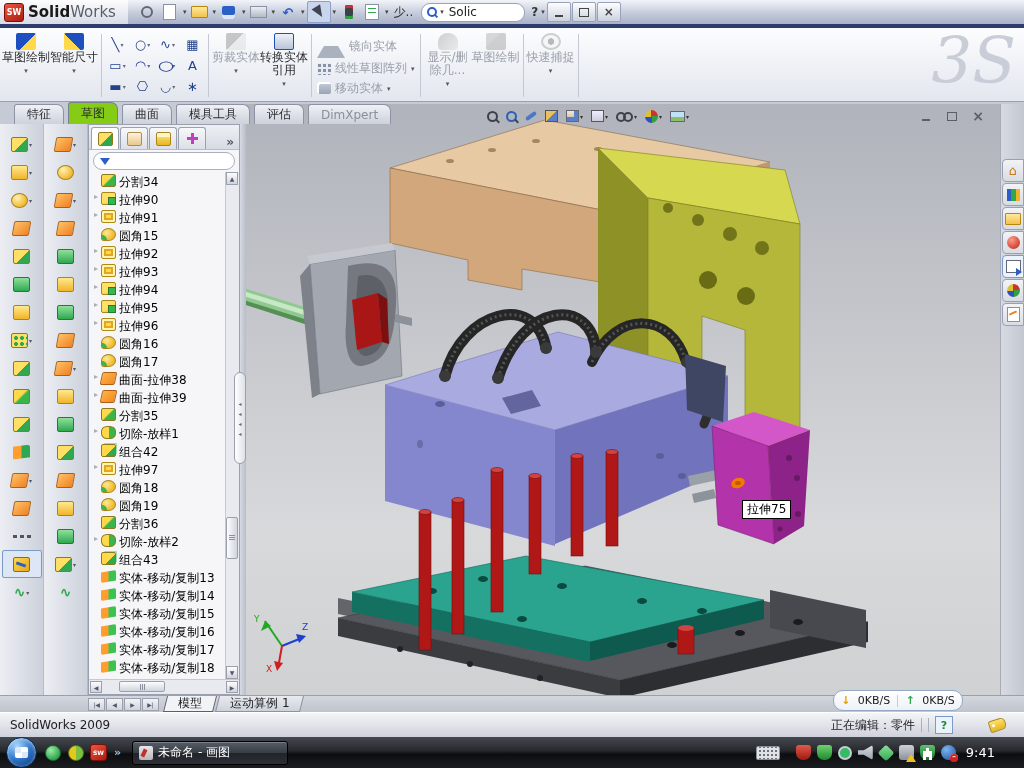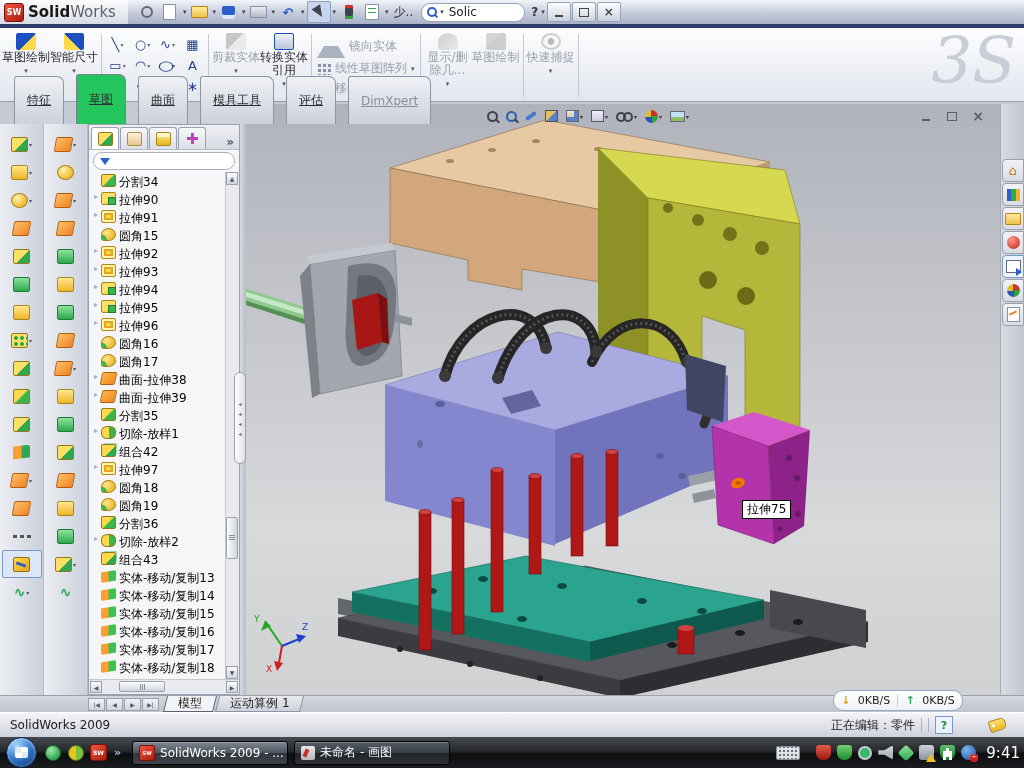--- a/index.html
+++ b/index.html
@@ -78,24 +78,24 @@
   .ent .ecaret{font-size:6px;color:#667;margin-left:1px;}
   .rb-stack{display:flex;flex-direction:column;justify-content:space-around;padding:3px 2px;z-index:1;}
   .rb-row{display:flex;align-items:center;gap:4px;color:#9aa0ab;white-space:nowrap;}
   .rb-row .ri{width:14px;height:12px;}
   .ri-mirror-entities{width:0;height:0;border-left:7px solid transparent;border-right:7px solid transparent;
                       border-bottom:12px solid #aab2c0;border-radius:0;background:none;}
   .ri-linear-sketch-pattern{background:radial-gradient(circle,#8893a8 1.6px,transparent 2px) 0 0/5px 5px,#e8ecf2;}
   .ri-move-entities{background:linear-gradient(#c8cfdb,#9aa4b5);box-shadow:inset 2px 2px 0 #fff;}
   
   .cmtabs{position:absolute;left:0;top:102px;width:500px;height:22px;display:flex;align-items:flex-end;padding-left:14px;z-index:3;}
-  .cmtab{height:19px;padding:14px 12px;display:flex;align-items:center;margin-right:12px;color:#2e2e33;
+  .cmtab{height:19px;padding:0 12px;display:flex;align-items:center;margin-right:4px;color:#2e2e33;
          border:1px solid #8d93a4;border-bottom:none;border-radius:3px 7px 0 0;
-         background:linear-gradient(#eff1f5,#ccd1db);text-decoration:underline;}
-  .cmtab.active{background:#22c55e;height:21px;border-color:#7a8092;}
+         background:linear-gradient(#eff1f5,#ccd1db);}
+  .cmtab.active{background:#84cc16;height:21px;border-color:#7a8092;}
   .cmtab.muted{color:#8a8f9a;}
   
   .lt{position:absolute;top:124px;width:44px;height:571px;background:linear-gradient(90deg,#eceef3,#ccd1db);
       border-right:1px solid #b4bac6;box-sizing:border-box;display:flex;flex-direction:column;align-items:center;padding-top:6px;}
   .lt1{left:0;} .lt2{left:44px;}
   .lt-btn{width:40px;height:28px;display:flex;align-items:center;justify-content:center;gap:1px;flex:none;box-sizing:border-box;}
   .lt-btn.pressed{background:#dce6f5;border:1px solid #7a9ac8;border-radius:2px;}
   .lt-caret{font-size:6px;color:#556;}
   .bi{width:17px;height:15px;border-radius:2px;flex:none;box-sizing:border-box;}
   .bi-yg{background:linear-gradient(135deg,#ffe066 55%,#2fa84f 55%);border:1px solid #94791c;}
@@ -274,21 +274,21 @@
   .t-gear{border-radius:50%;border:2px solid #c8ccd4;background:#3b6;width:14px;height:14px;}
   .t-volume{background:linear-gradient(#d8dce2,#9aa0aa);clip-path:polygon(0 35%,40% 35%,100% 0,100% 100%,40% 65%,0 65%);}
   .t-sync{background:linear-gradient(135deg,#8fe09a,#2fa84f);transform:rotate(45deg);width:12px;height:12px;margin:1px;}
   .t-network{background:linear-gradient(#cdd2da,#8a909a);position:relative;}
   .t-network::after{content:"";position:absolute;right:-2px;bottom:-2px;width:0;height:0;
                     border-left:5px solid transparent;border-right:5px solid transparent;border-bottom:8px solid #f0c020;}
   .t-health{background:linear-gradient(#5fc06f,#157a2a);border-radius:3px 3px 7px 7px;position:relative;}
   .t-health::after{content:"";position:absolute;left:6px;top:3px;width:3px;height:9px;background:#fff;box-shadow:-3px 3px 0 -0px #fff,3px 3px 0 0 #fff;}
   .t-updater{border-radius:50%;background:radial-gradient(circle at 35% 30%,#7ab4f0,#1d4fa0);position:relative;}
   .t-updater::after{content:"";position:absolute;right:-2px;bottom:-2px;width:8px;height:8px;border-radius:50%;background:#d02020;box-shadow:inset 0 0 0 2px #d02020, inset 0 3px 0 #fff;}
-  .clock{color:#fff;font-size:15px;margin:0 0 0 4px;}
+  .clock{color:#fff;font-size:13px;margin:0 25px 0 4px;}
 </style>
 </head>
 <body>
 
 <div id="screen">
 
   <div class="titlebar">
     <div class="logo">
       <span class="logo-cube">SW</span>
       <span><span class="brand-bold">Solid</span><span class="brand-rest">Works</span></span>
@@ -1039,24 +1039,20 @@
         </span>
         <span class="ql">
           <span class="ql-media"></span>
         </span>
         <span class="ql">
           <span class="ql-sw">SW</span>
         </span>
       </div>
     <span class="ql-more">»</span>
     <div id="tasks" style="display:flex;gap:6px;margin-left:6px;">
-        <div class="task active">
-          <span class="ic-sw">SW</span>
-          <span>SolidWorks 2009 - ...</span>
-        </div>
         <div class="task">
           <span class="ic-paint"></span>
           <span>未命名 - 画图</span>
         </div>
       </div>
     <div class="tray">
       <span class="kbd-icon"></span>
       <div id="trayIcons" style="display:flex;align-items:center;gap:6px;">
           <span class="tico t-shield-red"></span>
           <span class="tico t-shield-green"></span>

